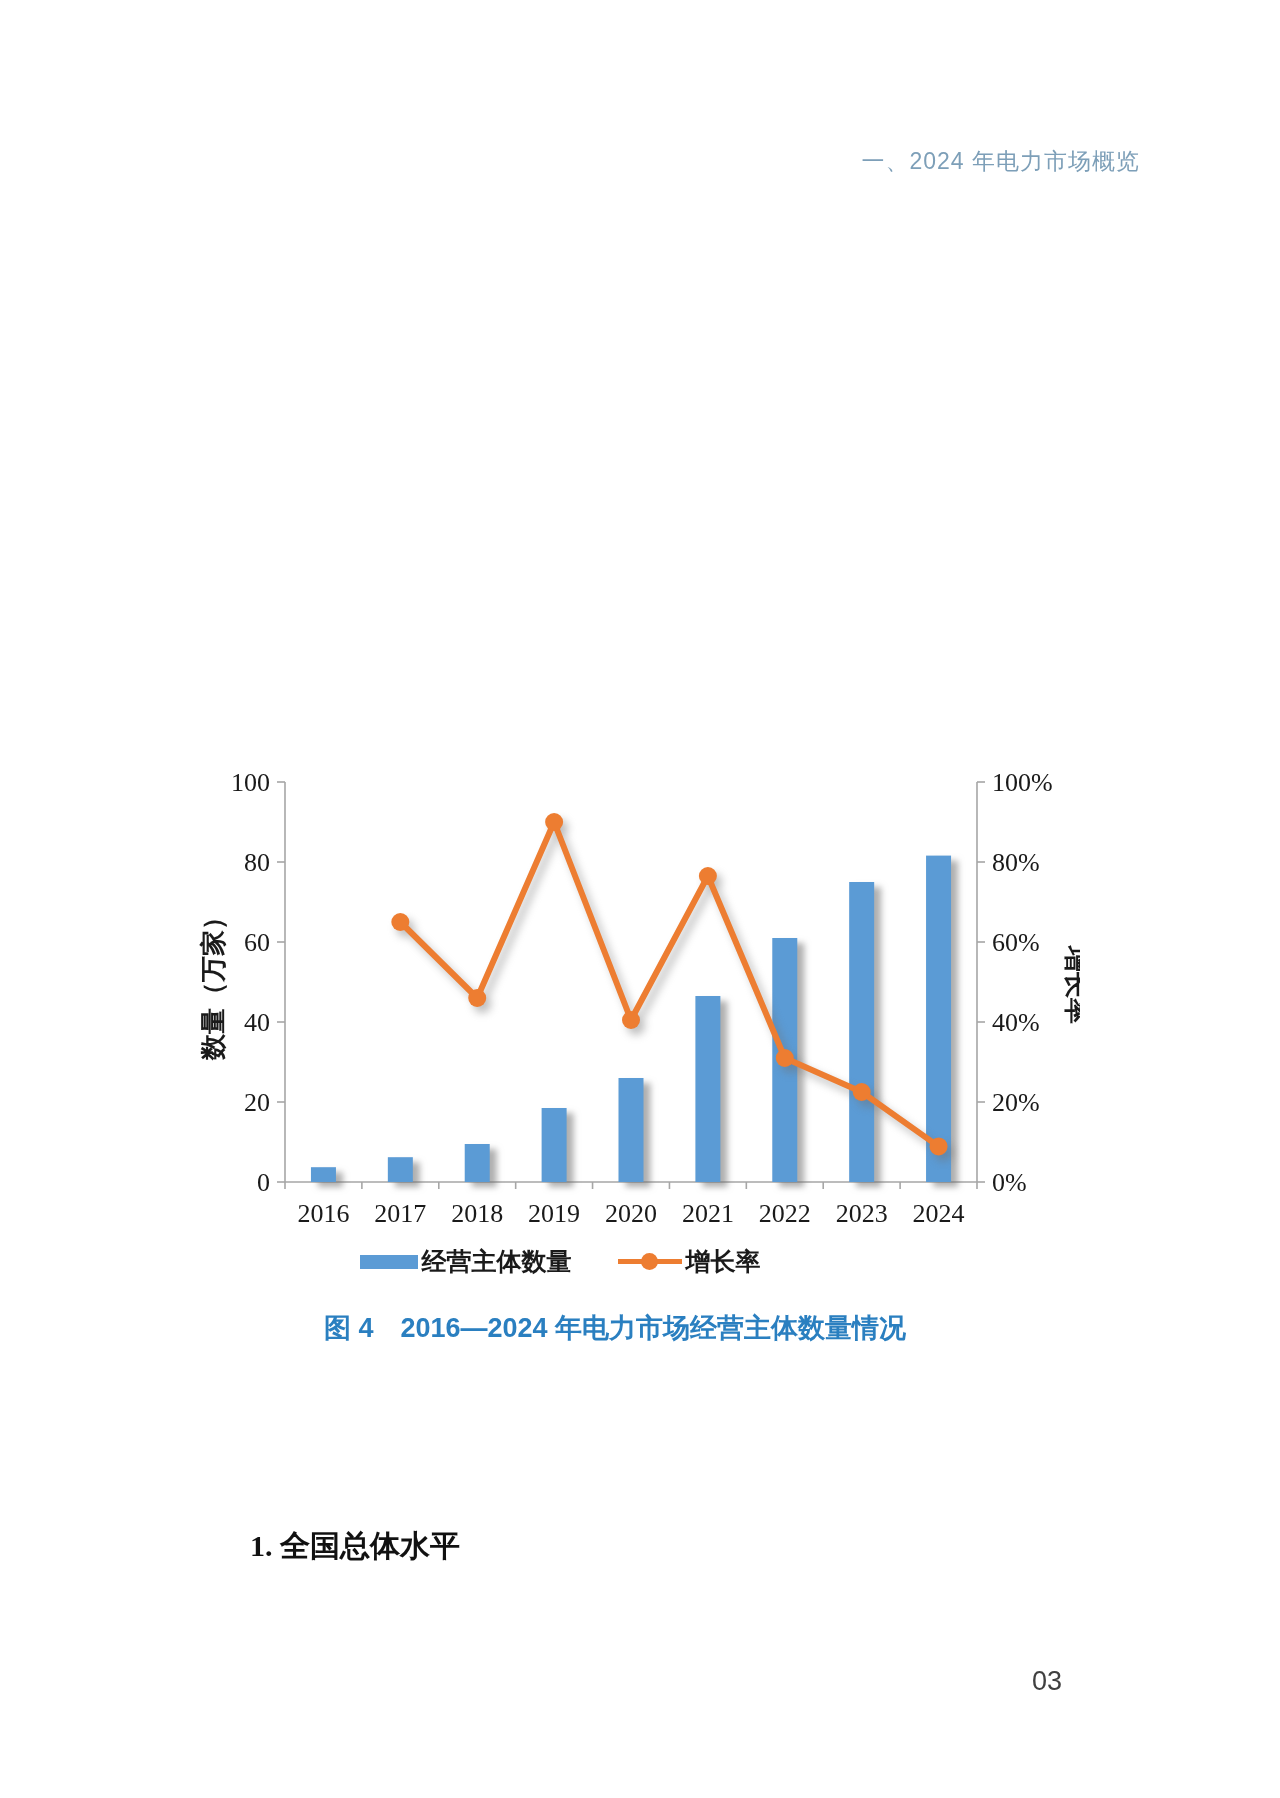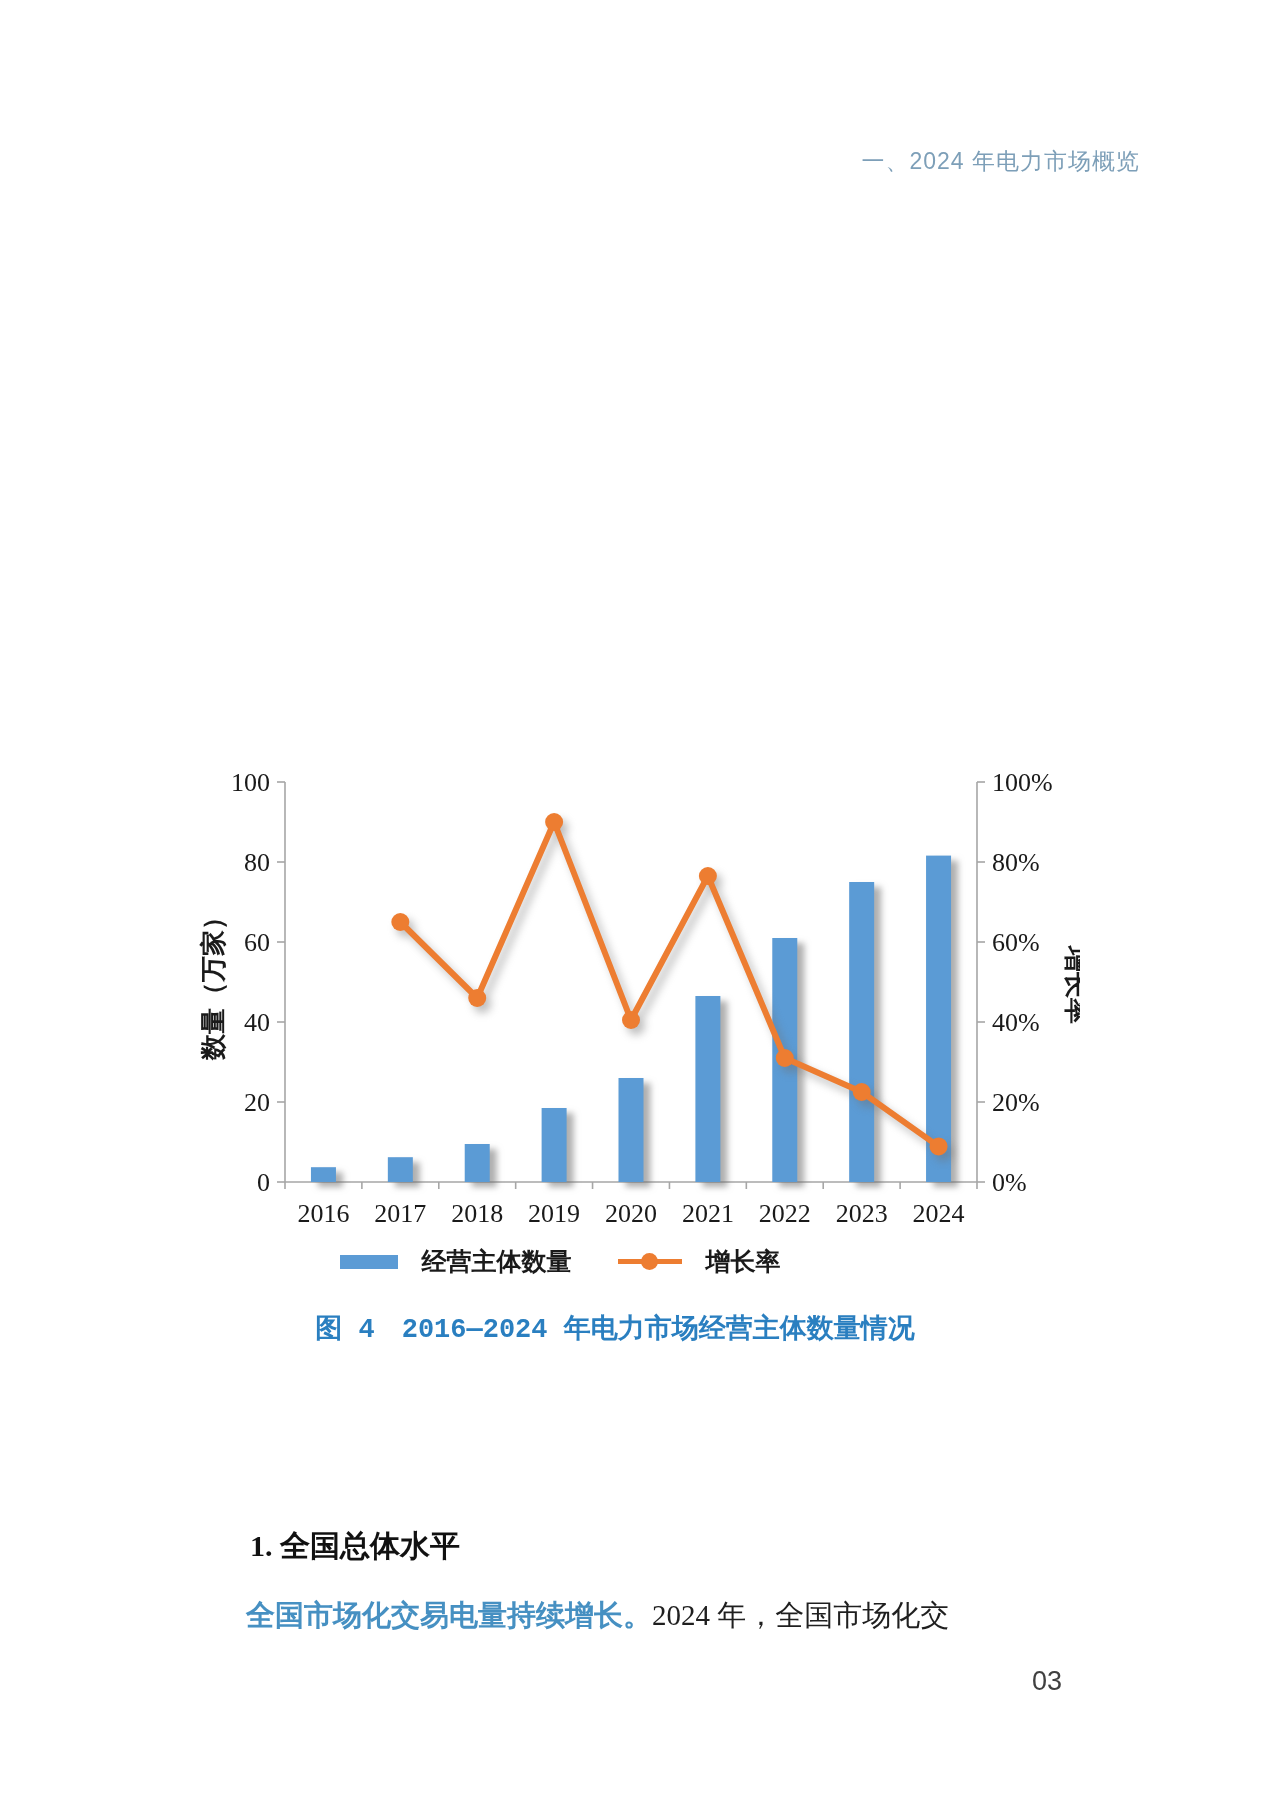--- a/index.html
+++ b/index.html
@@ -61,38 +61,38 @@
   .legend{
     position:absolute;
     left:0;
     top:545px;
     width:760px;
     display:flex;
     justify-content:center;
     align-items:center;
     gap:46px;
   }
-  .legend-item{display:flex;align-items:center;gap:24px;justify-content:flex-end;}
+  .legend-item{display:flex;align-items:center;gap:4px;justify-content:flex-end;}
   .legend-label{
     font-family:"Liberation Sans", sans-serif;
     font-weight:700;
     font-size:25px;
     color:#1a1a1a;
   }
   .legend-swatch{width:58px;height:14px;background:#5B9BD5;display:inline-block;}
   .legend-line{position:relative;width:64px;height:17px;display:inline-block;}
   .legend-line .bar{position:absolute;left:0;top:6px;width:64px;height:5px;background:#ED7D31;}
   .legend-line .dot{position:absolute;left:23px;top:0;width:17px;height:17px;border-radius:50%;background:#ED7D31;}
   .fig-caption{
     position:absolute;
     left:140px;
     top:1310px;
     width:950px;
     text-align:center;
-    font-family:Liberation Mono, monospace;
+    font-family:Liberation Sans, sans-serif;
     font-weight:700;
     font-size:27px;
     color:#2a7fc0;
   }
   .sub-heading{
     position:absolute;
     left:250px;
     top:1526px;
     font-family:"Liberation Serif", serif;
     font-weight:700;
@@ -228,19 +228,16 @@
         <span class="legend-label">增长率</span>
       </div>
     </div>
   </div>
 
   <div class="fig-caption">图 4　2016—2024 年电力市场经营主体数量情况</div>
 
 
   <div class="sub-heading">1. 全国总体水平</div>
 
-  <div id="para2">
-    <span class="lead2">全国市场化交易电量持续增长。</span><span>2024 年，全国市场化交</span>
-  </div>
 
   <div class="page-number">03</div>
 
 </div>
 
 </body></html>

